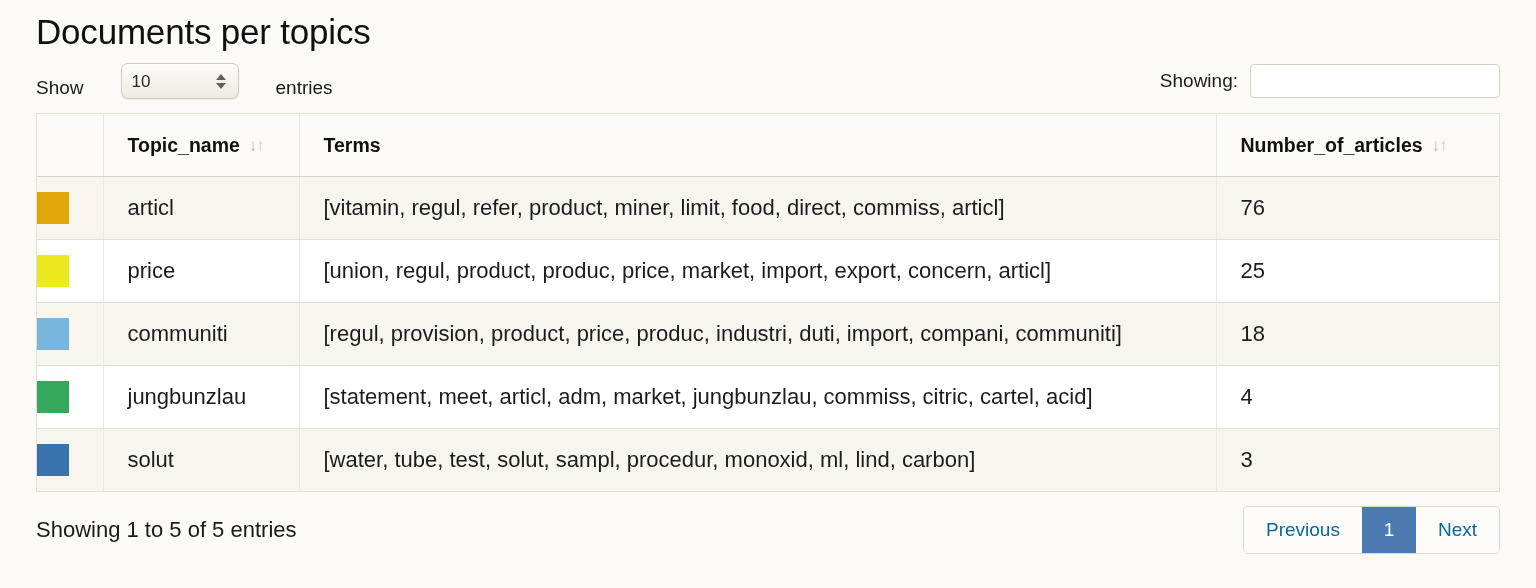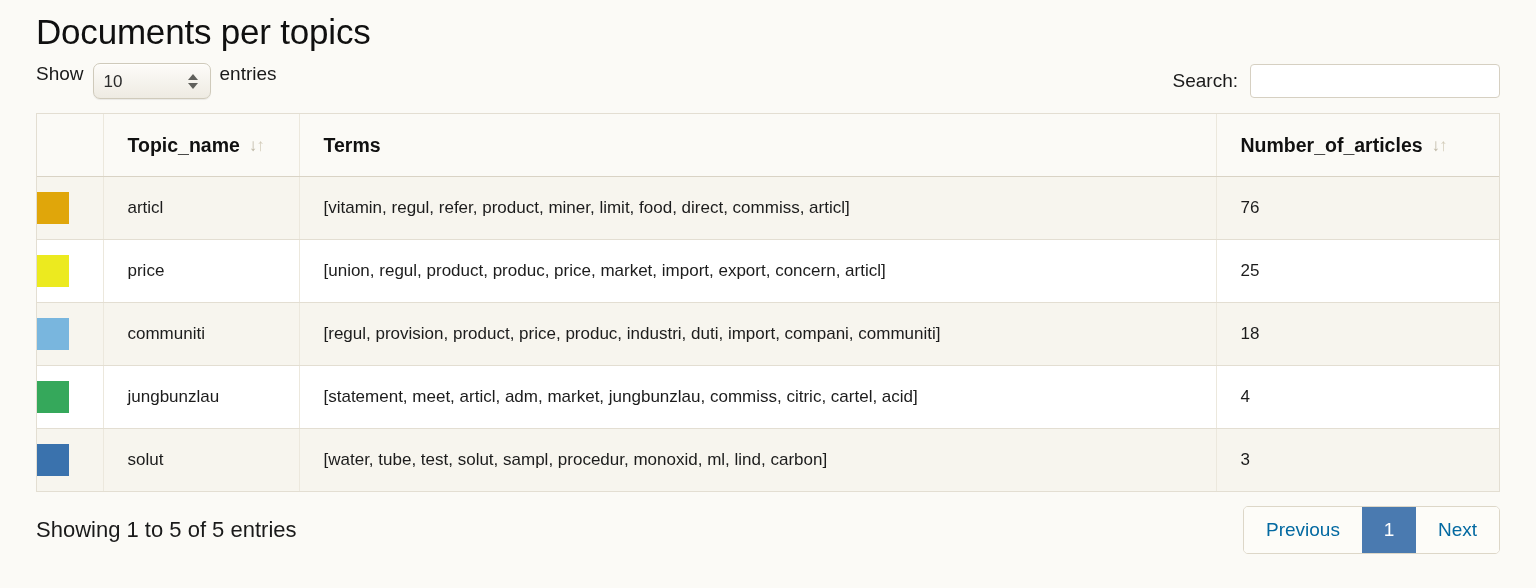--- a/index.html
+++ b/index.html
@@ -37,24 +37,25 @@
   
   .controls-row {
     display: flex;
     align-items: center;
     justify-content: space-between;
     margin-top: 12px;
     height: 40px;
   }
   .length-control {
     display: flex;
-    align-items: flex-start;
+    align-items: flex-end;
     font-size: 19px;
     color: #1a1a1a;
     white-space: nowrap;
+    gap: 28px;
   }
   .length-control .lbl-pre { margin-right: 9px; }
   .length-control .lbl-post { margin-left: 9px; }
 
   .select-box {
     position: relative;
     display: inline-flex;
     align-items: center;
     width: 118px;
     height: 36px;
@@ -155,21 +156,21 @@
   col.c-swatch { width: 66px; }
   col.c-topic  { width: 196px; }
   col.c-terms  { width: auto; }
   col.c-count  { width: 283px; }
 
   table.dt tbody tr.odd  td { background: #f7f5ee; }
   table.dt tbody tr.even td { background: #ffffff; }
   table.dt tbody td {
     height: 62px;
     color: #1c1c1c;
-    font-size: 17px;
+    font-size: 22px;
     overflow: hidden;
     white-space: nowrap;
   }
   .swatch-cell { padding: 0 !important; text-align: center; }
   .swatch {
     display: inline-block;
     width: 32px;
     height: 32px;
     vertical-align: middle;
   }
@@ -231,21 +232,21 @@
         <span class="sel-value">10</span>
         <span class="stepper">
           <span class="arw up"></span>
           <span class="arw down"></span>
         </span>
       </span>
       <span class="lbl-post">entries</span>
     </div>
 
     <div class="search-control">
-      <span class="search-label">Search:</span>
+      <span class="search-label">Showing:</span>
       <input class="search-input" type="text" placeholder="" style="">
     </div>
 
   </div>
 
   <div class="table-wrap">
     <table class="dt">
       <colgroup>
         <col class="c-swatch">
         <col class="c-topic">

